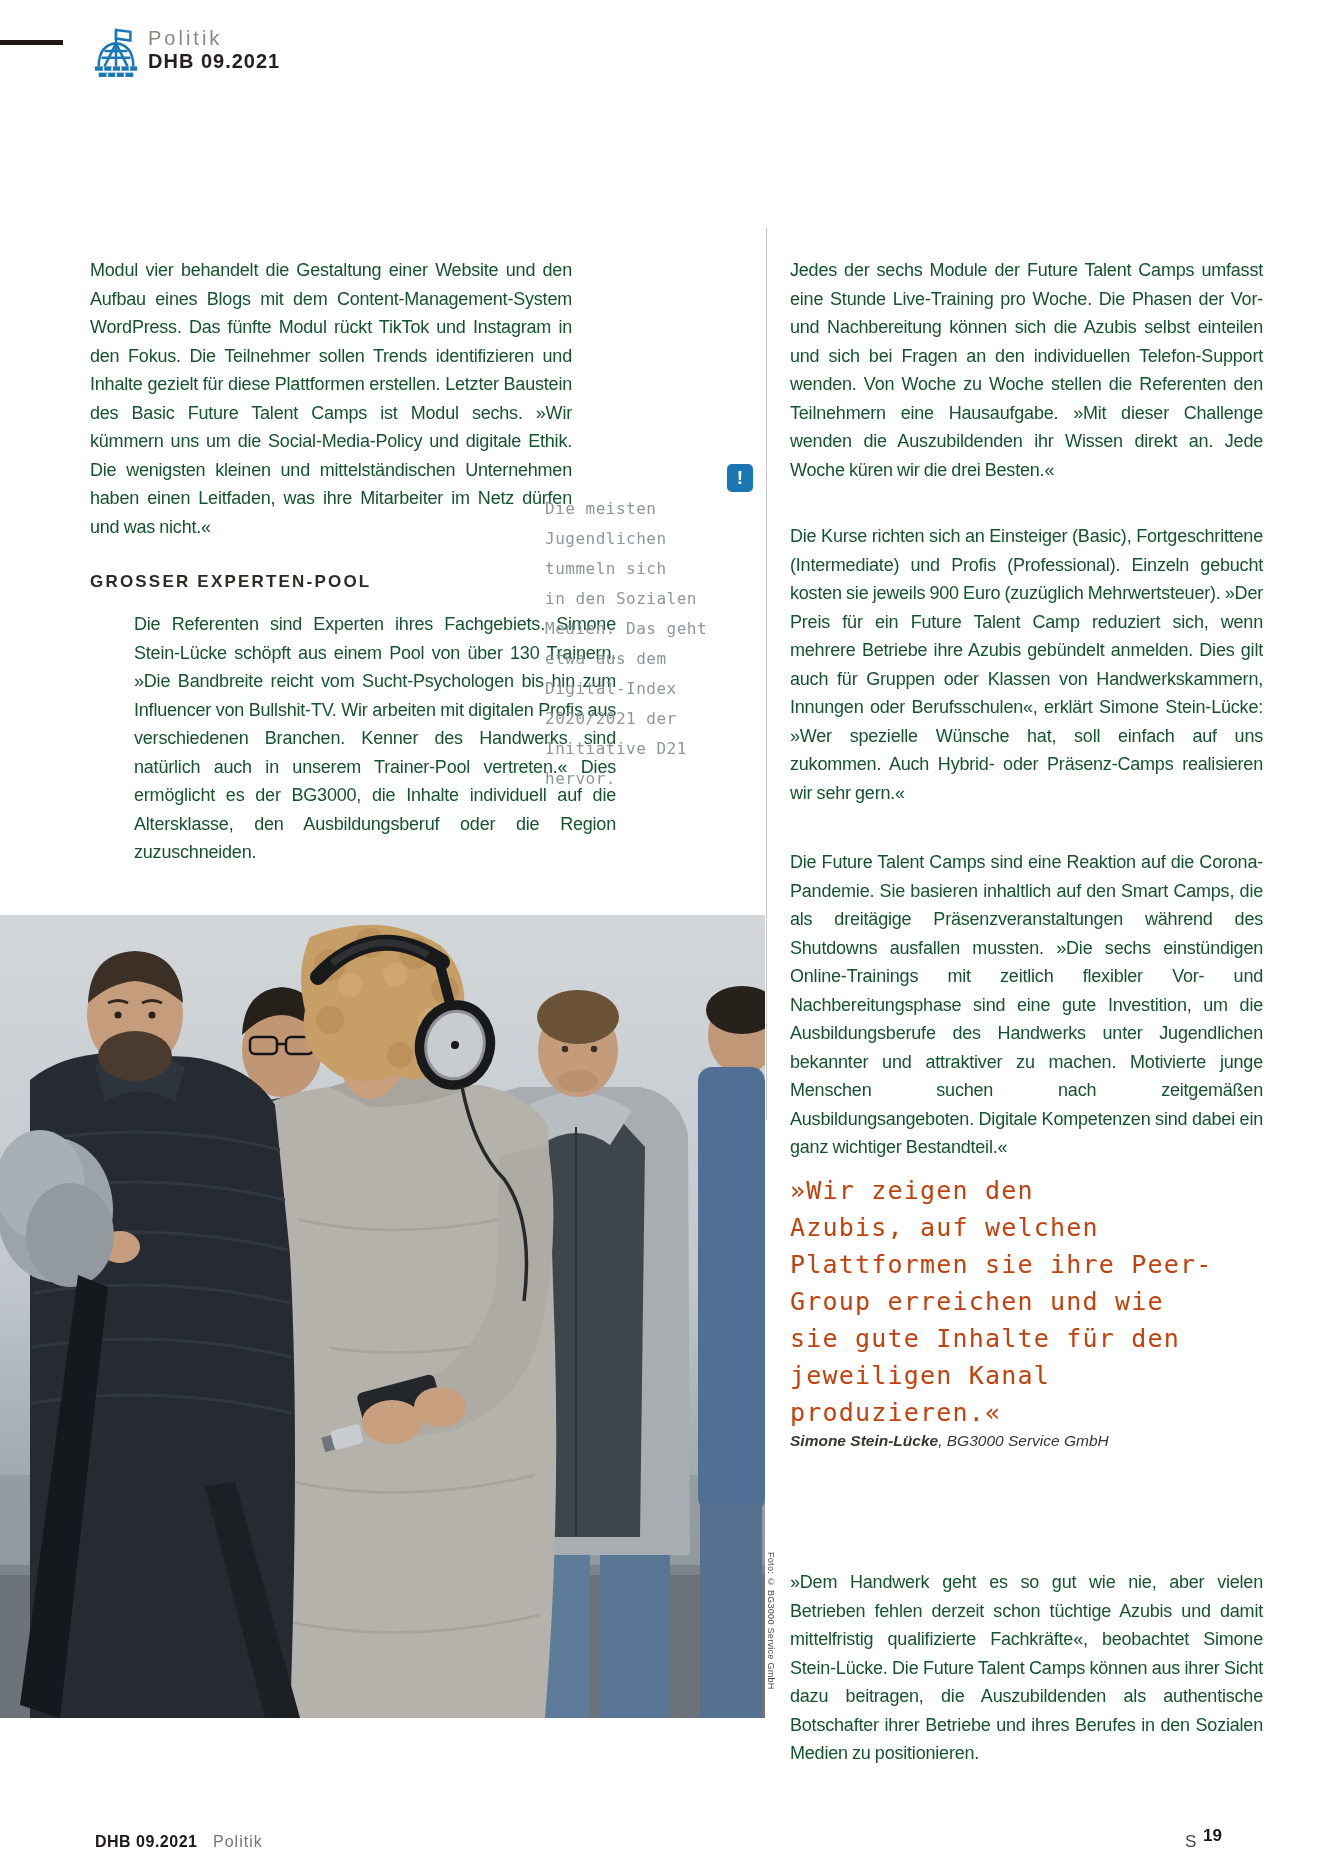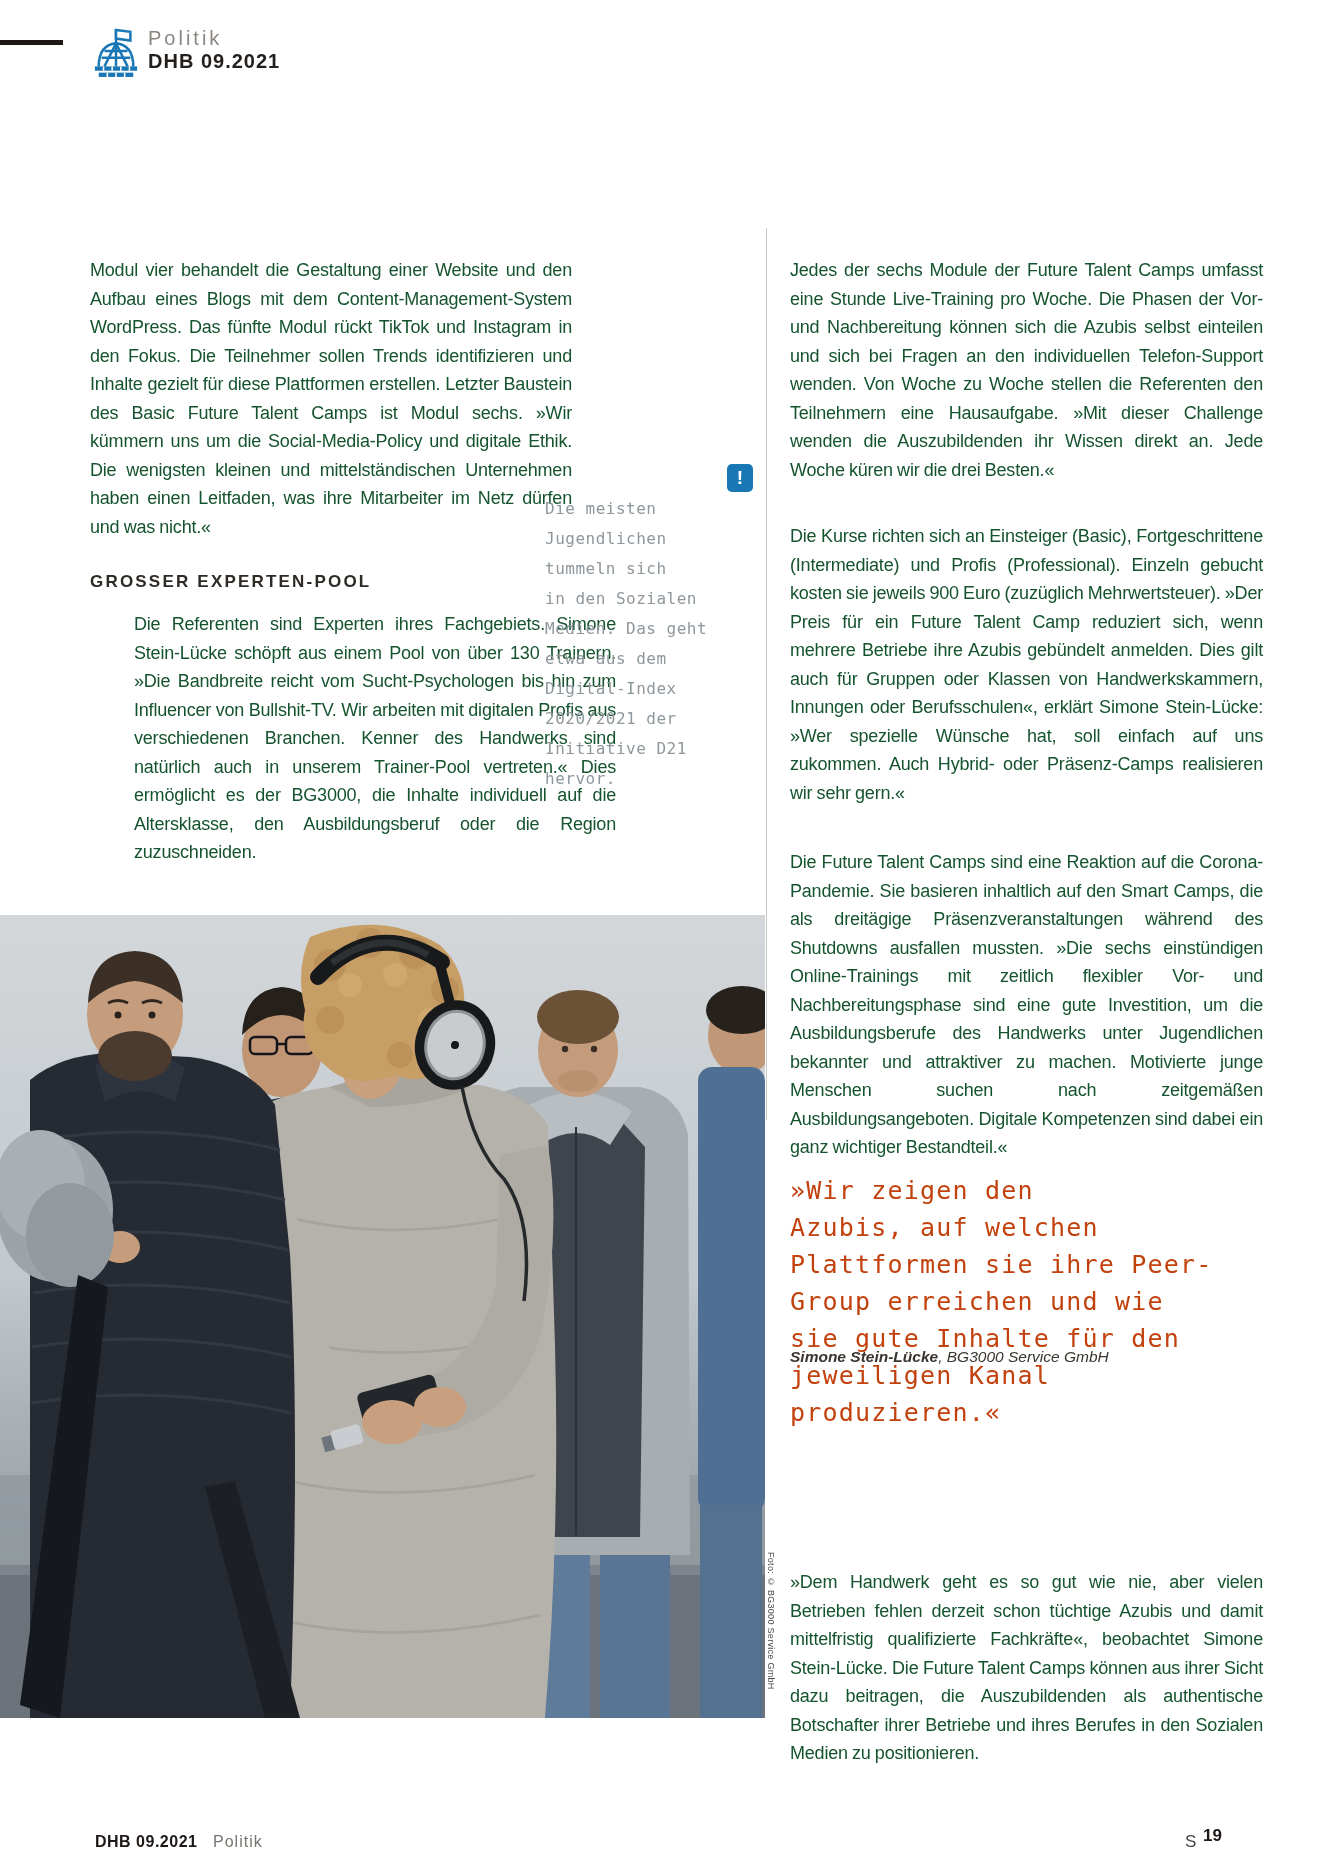--- a/index.html
+++ b/index.html
@@ -26,21 +26,21 @@
              background:#1a77b5;color:#fff;font-weight:bold;font-size:19px;line-height:28px;text-align:center;}
   .note-text{position:absolute;left:545px;top:494px;width:208px;text-align:left;white-space:pre-line;
              font-family:"DejaVu Sans Mono",monospace;font-size:16px;line-height:30px;
              letter-spacing:0.5px;color:#8e979c;}
   .divider{position:absolute;left:766px;top:228px;width:1px;height:892px;background:#c6c6c4;}
 
   
   .quote{position:absolute;left:790px;top:1172px;width:478px;white-space:pre-line;
          font-family:"DejaVu Sans Mono",monospace;font-size:25px;line-height:37px;
          letter-spacing:1.2px;color:#c2410c;}
-  .attribution{position:absolute;left:790px;top:1348px;width:478px;font-size:15.5px;font-style:italic;color:#3a352f;}
+  .attribution{position:absolute;left:790px;top:1432px;width:478px;font-size:15.5px;font-style:italic;color:#3a352f;}
   .attribution .nm{font-weight:bold;}
 
   
   .photo{position:absolute;left:0;top:915px;width:765px;height:803px;}
   .photo-credit{position:absolute;left:766px;top:1552px;height:166px;
                 writing-mode:vertical-rl;font-size:9px;letter-spacing:0.3px;color:#4a4a4a;}
 
   
   .ft-issue{position:absolute;left:95px;top:1833px;font-size:16px;font-weight:bold;color:#1d1815;letter-spacing:0.5px;}
   .ft-section{position:absolute;left:213px;top:1833px;font-size:16px;color:#7a756f;letter-spacing:1px;}

